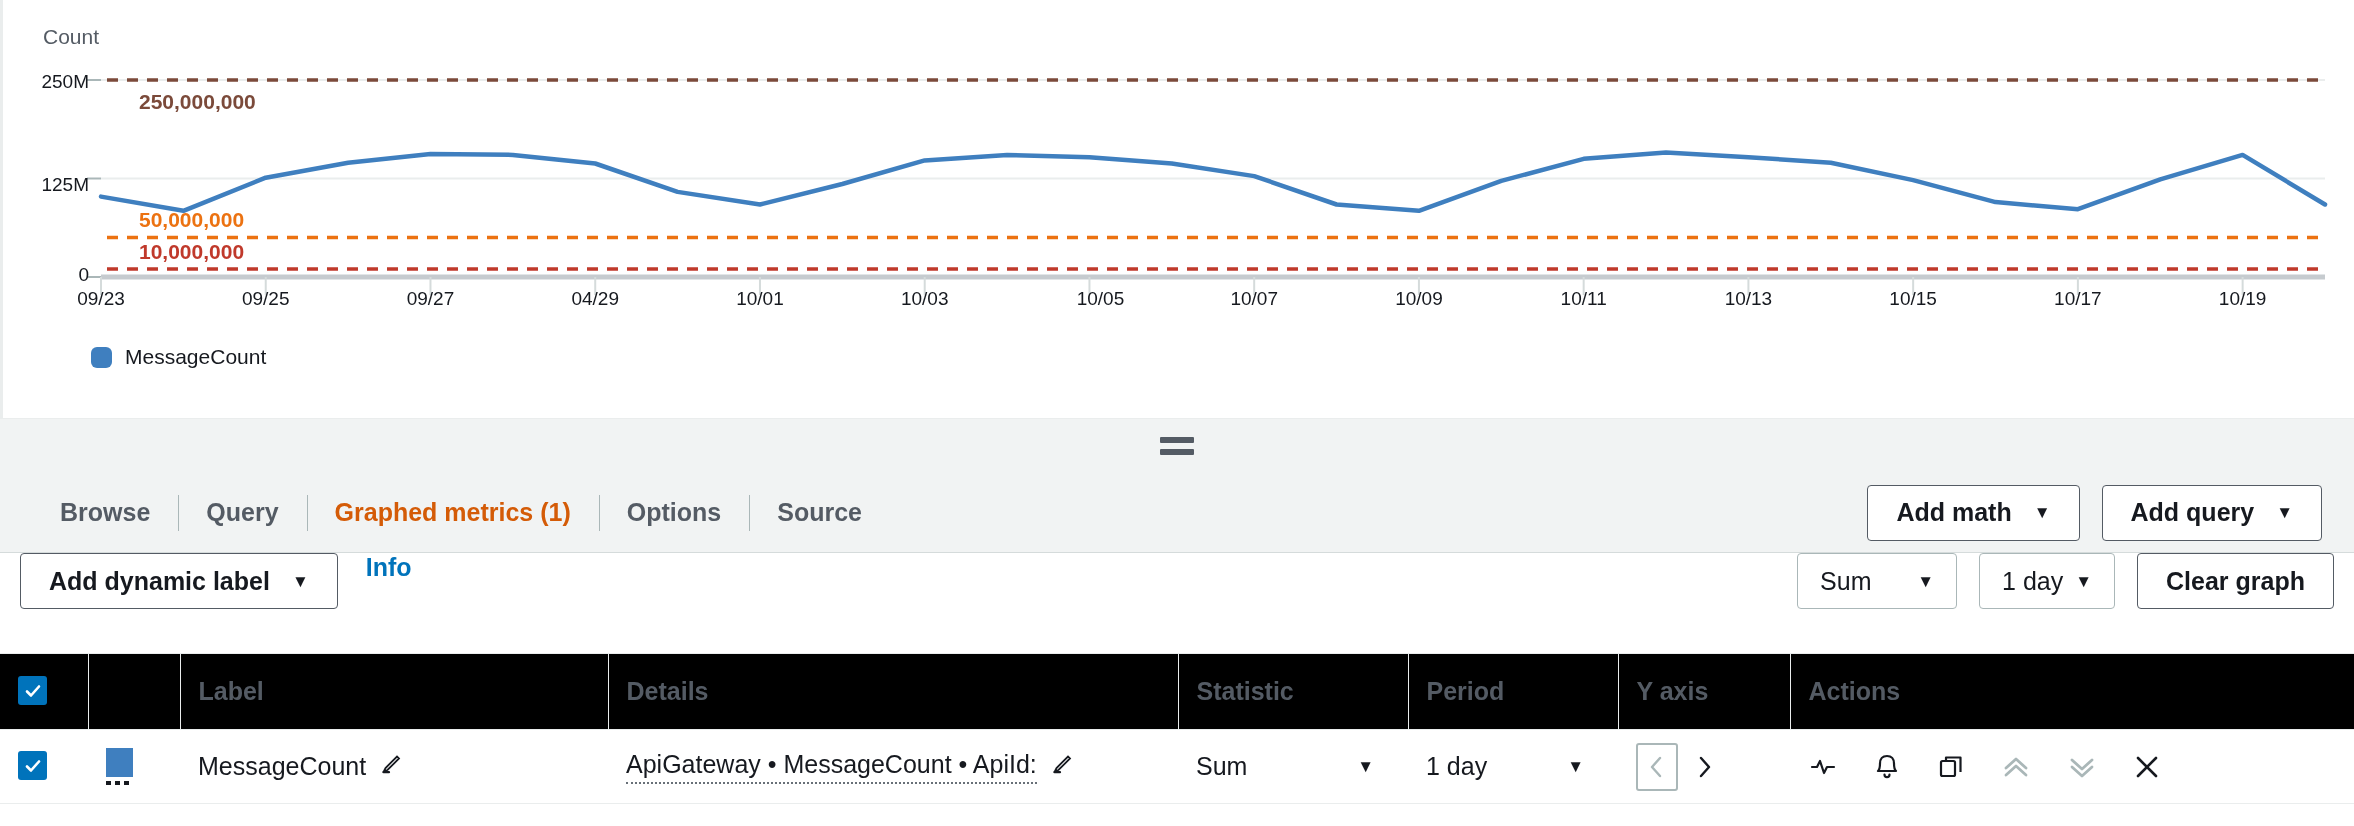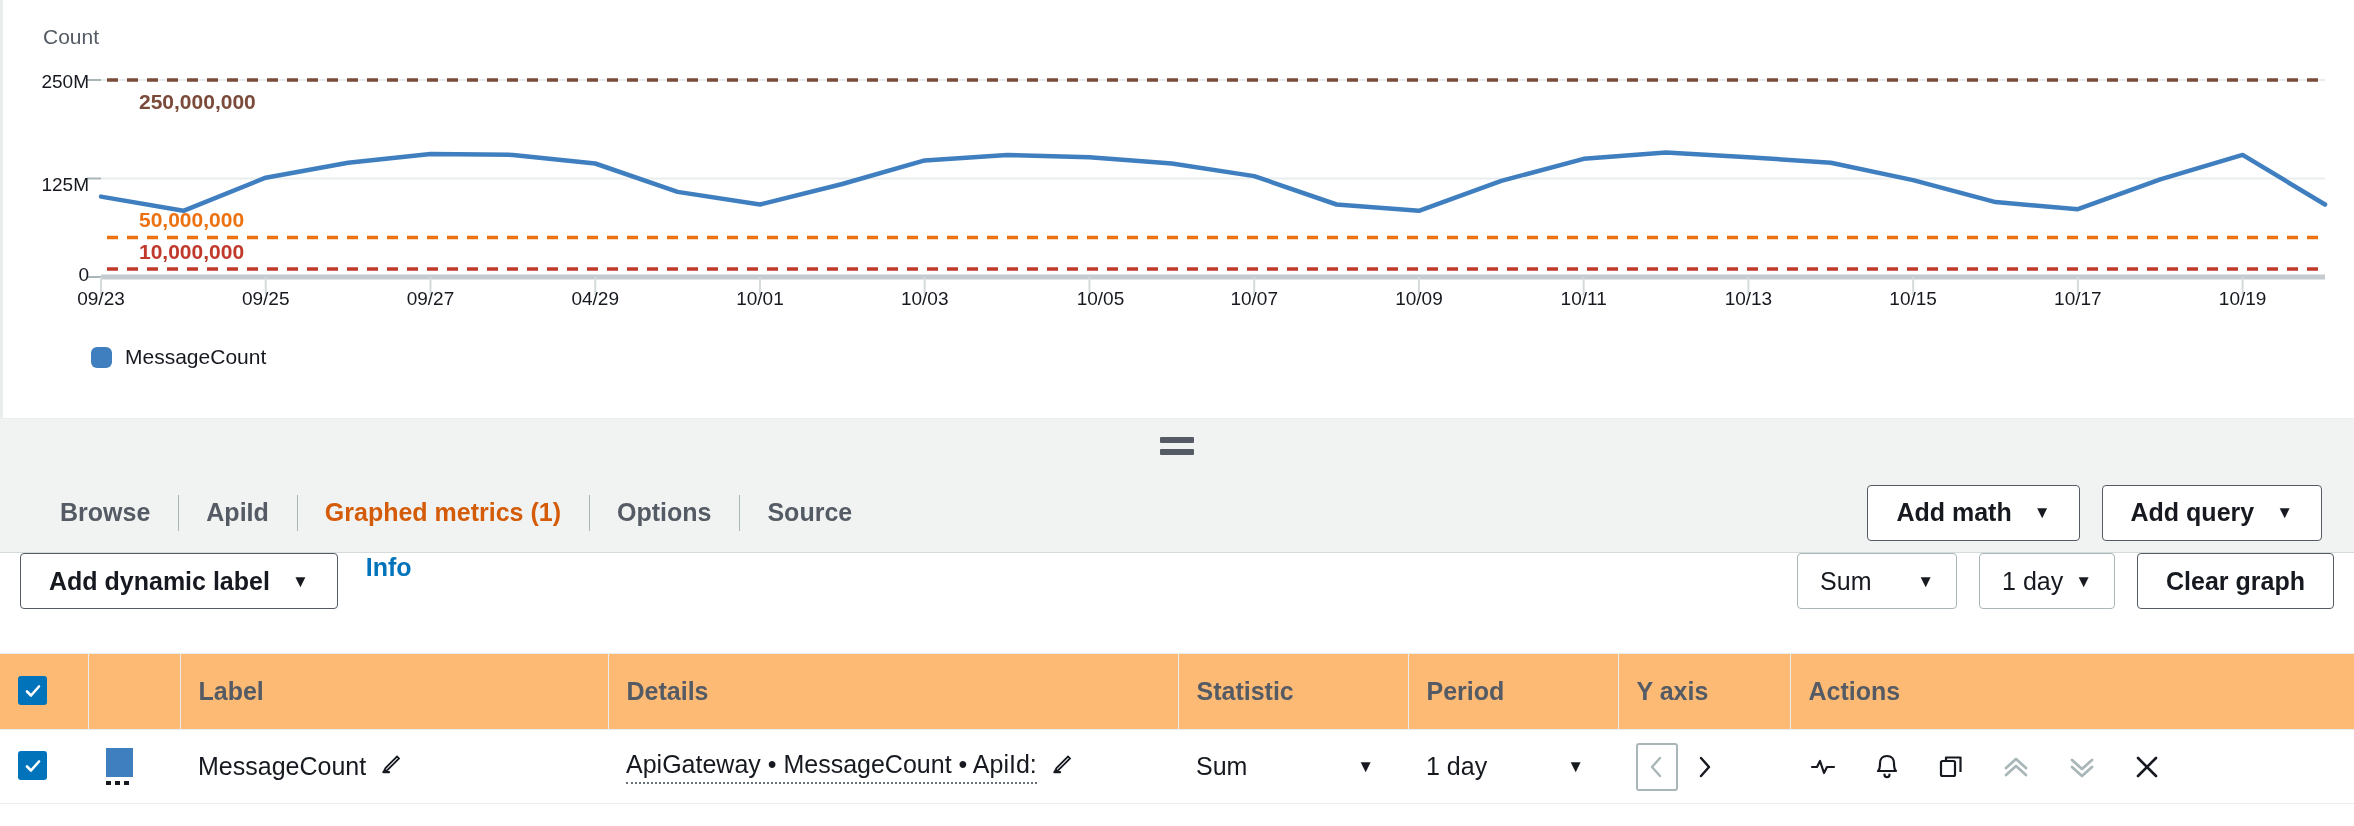--- a/index.html
+++ b/index.html
@@ -106,21 +106,21 @@
     padding: 0 22px; cursor: pointer;
     display: inline-flex; align-items: center; justify-content: space-between;
     white-space: nowrap;
   }
   .select.w-sum { width: 160px; }
   .select.w-period { width: 136px; }
 
   
   .table { width: 100%; border-collapse: collapse; table-layout: fixed; }
   .table thead th {
-    background: #fdba74; text-align: left;
+    background: #000000; text-align: left;
     font-size: 25px; font-weight: bold; color: #545b64;
     height: 76px; padding: 0 18px;
     border-top: 1px solid #eaeded; border-bottom: 1px solid #eaeded;
     border-right: 1px solid #eaeded;
     vertical-align: middle;
   }
   .table thead th:last-child { border-right: none; }
   .table tbody td {
     height: 74px; padding: 0 18px; vertical-align: middle;
     font-size: 25px; color: #16191f;
@@ -249,21 +249,21 @@
       <span></span>
     </div>
   </div>
 
   <div class="tabs-bar">
     <div class="tabs" id="tabs">
         <div class="tab">
           <span>Browse</span>
         </div>
         <div class="tab">
-          <span>ApiId</span>
+          <span>Query</span>
         </div>
         <div class="tab active">
           <span>Graphed metrics (1)</span>
         </div>
         <div class="tab">
           <span>Options</span>
         </div>
         <div class="tab">
           <span>Source</span>
         </div>

